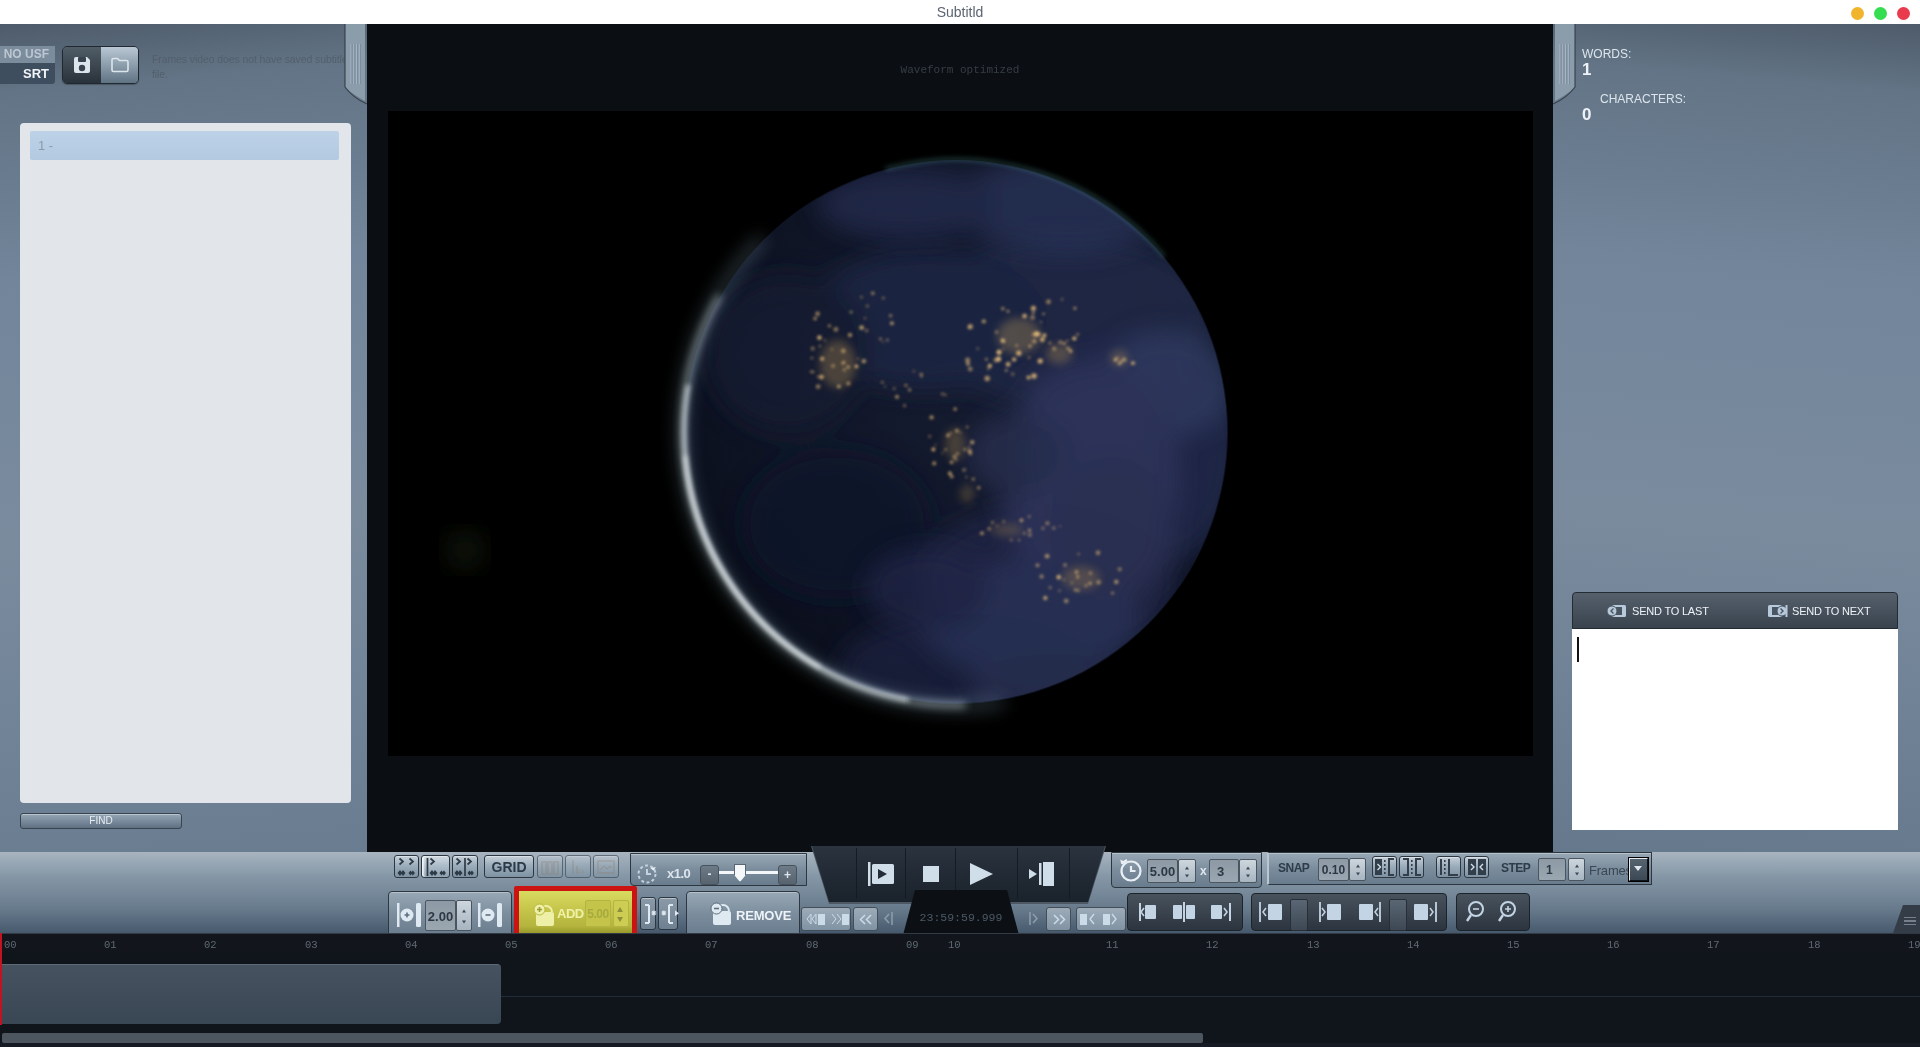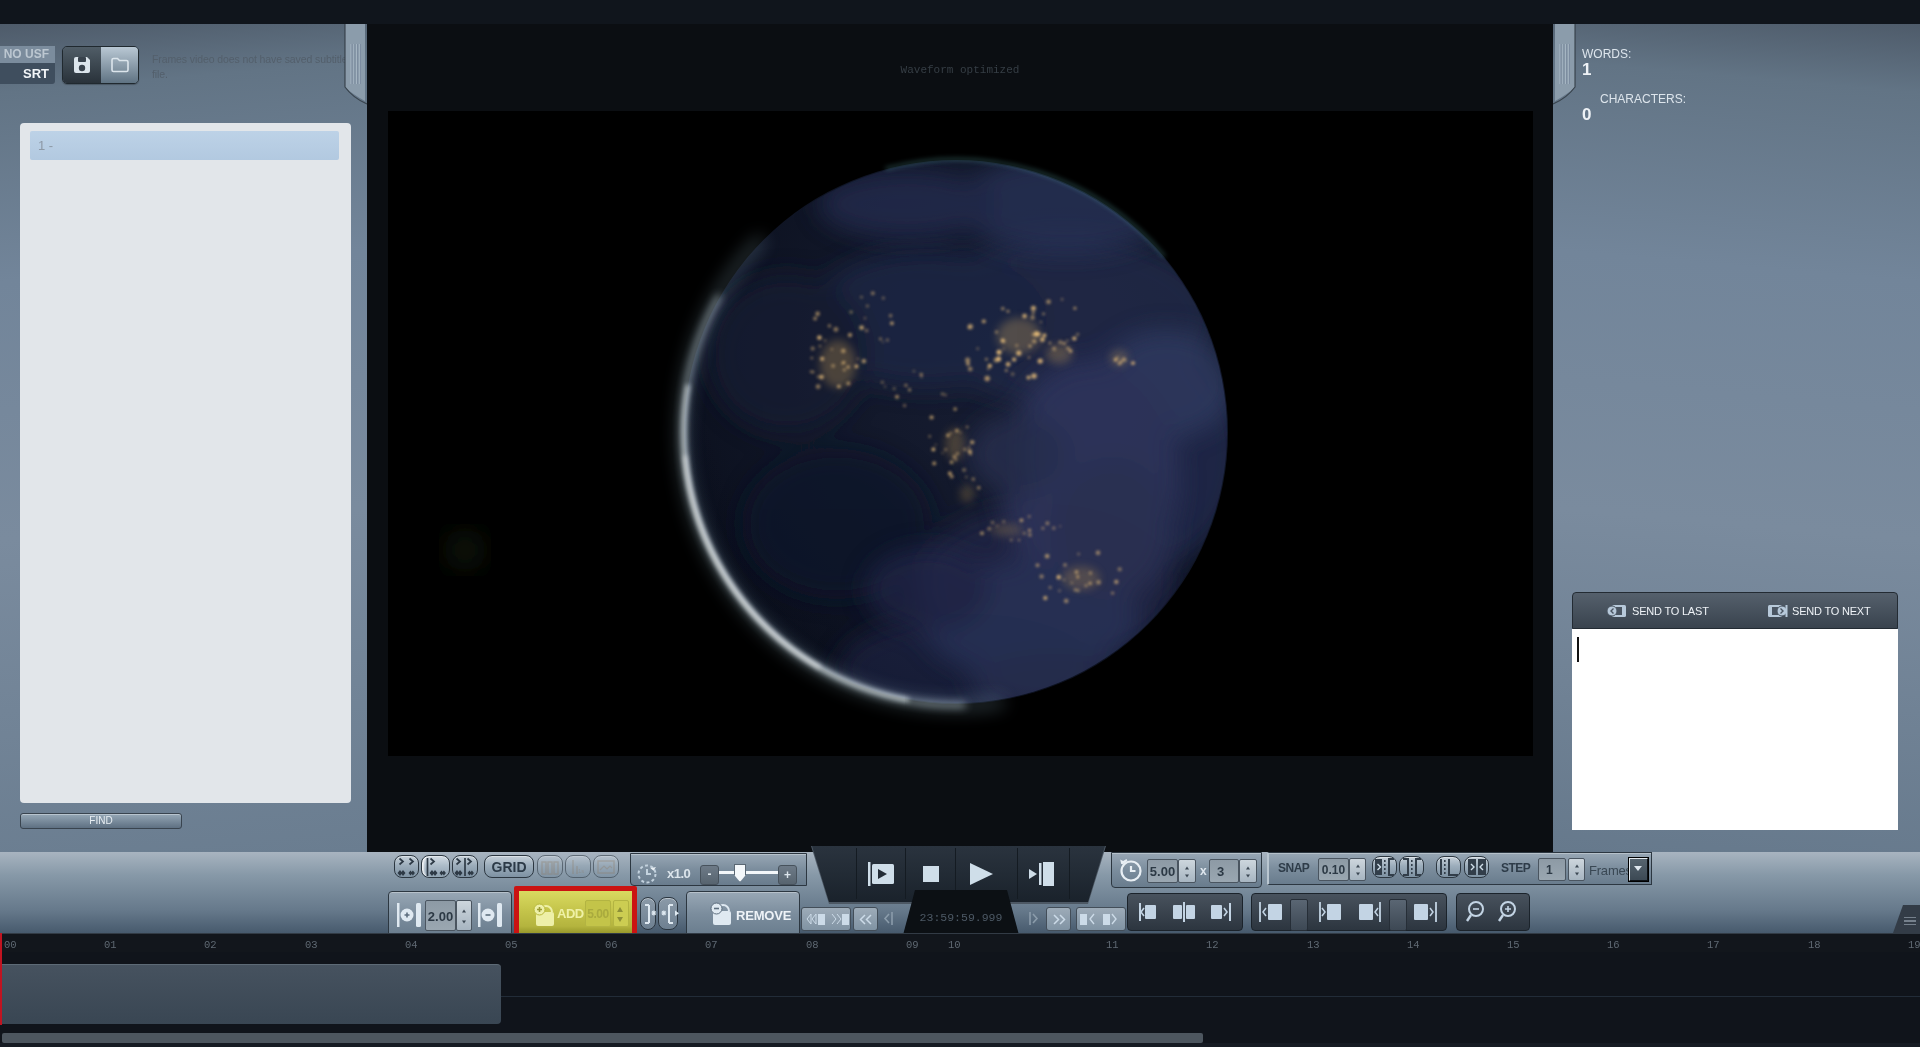--- a/index.html
+++ b/index.html
@@ -41,21 +41,21 @@
   
   #sendbar { position:absolute; left:1572px; top:592px; width:326px; height:37px; background:linear-gradient(#55606c,#39434e); border:1px solid #232b33; border-radius:4px 4px 0 0; }
   #textarea { position:absolute; left:1572px; top:629px; width:326px; height:201px; background:#ffffff; }
   #caret { position:absolute; left:1577px; top:637px; width:2px; height:25px; background:#111; }
   .sendtxt { position:absolute; top:12px; color:#eef2f6; font-size:11px; letter-spacing:-0.2px; }
 
   
   #toolbar { position:absolute; left:0; top:852px; width:1920px; height:81px;
     background:linear-gradient(#a8b4c0,#8799a8 28%,#66798b 72%,#475a6d); }
 
-  .btn { position:absolute; background:linear-gradient(#c6d0d9,#9cadbb 45%,#7e92a3); border:1px solid #2c3741; border-radius:8px; box-shadow:inset 0 1px 0 rgba(255,255,255,.4); }
+  .btn { position:absolute; background:linear-gradient(#c6d0d9,#9cadbb 45%,#7e92a3); border:1px solid #2c3741; border-radius:3px; box-shadow:inset 0 1px 0 rgba(255,255,255,.4); }
   .btn-active { background:linear-gradient(#d3dce4,#adbcc9 45%,#8da0b0); box-shadow:inset 3px 0 2px -1px rgba(255,255,255,.85), inset 0 1px 0 rgba(255,255,255,.4); }
   .grouppanel { position:absolute; background:linear-gradient(#98a7b5,#7b8d9d 50%,#697c8d); border:1px solid #2c3741; border-radius:4px; box-shadow:inset 0 1px 0 rgba(255,255,255,.3); }
   .darkpanel { position:absolute; background:linear-gradient(#48525d,#2c353f); border:1px solid #1b232b; border-radius:4px; }
   .spin { position:absolute; background:linear-gradient(#8d9aa5,#9aa7b1); border:1px solid #4a5560; border-radius:2px; color:#2c3945; font-weight:bold; font-size:13px; }
   .spinarrows { position:absolute; background:linear-gradient(#cdd6dd,#a7b5c1); border:1px solid #4a5560; border-radius:2px; }
   .spinarrows:before { content:""; position:absolute; left:50%; top:30%; transform:translate(-50%,-50%); border:2.5px solid transparent; border-bottom:3.5px solid #3c4854; }
   .spinarrows:after { content:""; position:absolute; left:50%; top:76%; transform:translate(-50%,-50%); border:2.5px solid transparent; border-top:3.5px solid #3c4854; }
   .tblabel { position:absolute; color:#2e3c49; font-weight:bold; font-size:12px; letter-spacing:-0.5px; }
 
   
@@ -337,20 +337,26 @@
       <path d="M 636.6 677.8 A 274 274 0 0 1 395.3 214.3" stroke="#9cc3d6" stroke-width="8" fill="none" filter="url(#b9)" opacity="0.38"></path>
       <path d="M 598.5 680.8 A 273 273 0 0 1 352.6 271.5" stroke="#d6eaf4" stroke-width="3.5" fill="none" filter="url(#b5)" opacity="0.9"></path>
       <path d="M 541.8 675.9 A 272 272 0 0 1 321.1 360.8" stroke="#f0f9fd" stroke-width="3" fill="none" filter="url(#b3)" opacity="0.95"></path>
       <path d="M 453.0 643.6 A 272 272 0 0 1 318.0 431.7" stroke="#ffffff" stroke-width="2.5" fill="none" filter="url(#b3)" opacity="0.85"></path>
       <path d="M 518.5 144.8 A 272 272 0 0 1 797.7 232.8" stroke="#6fc7c6" stroke-width="2.5" fill="none" filter="url(#b3)" opacity="0.4"></path>
       <circle cx="98" cy="526" r="21" fill="#16220f" filter="url(#b12)" opacity="0.55"></circle>
     </svg>
     <div id="wave-text">Waveform optimized</div>
   </div>
 
+  <div id="titlebar">
+    <div id="title-text">Subtitld</div>
+    <div class="wbtn" id="wb1"></div>
+    <div class="wbtn" id="wb2"></div>
+    <div class="wbtn" id="wb3"></div>
+  </div>
 
   <div id="chip-nousf">NO USF</div>
   <div id="chip-srt">SRT</div>
   <div id="savefolder">
       <div id="sf-left"></div>
       <div id="sf-right"></div>
     <svg width="20" height="20" viewBox="0 0 20 20" style="position:absolute;left:9px;top:8px;">
         <path d="M2 4 a2 2 0 0 1 2-2 h11 l3 3 v11 a2 2 0 0 1 -2 2 h-12 a2 2 0 0 1 -2 -2 z" fill="#dce5ec"></path>
         <rect x="6" y="2" width="8" height="5" rx="1" fill="#39434d"></rect>
         <circle cx="10" cy="13" r="3.2" fill="#39434d"></circle>

